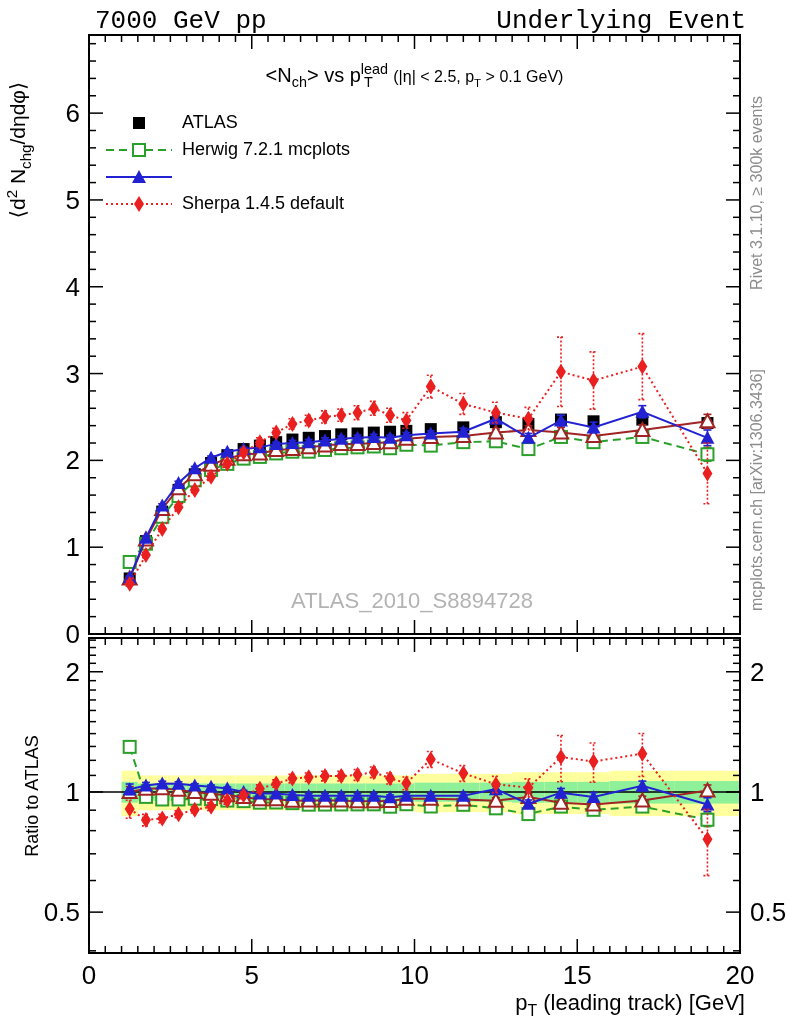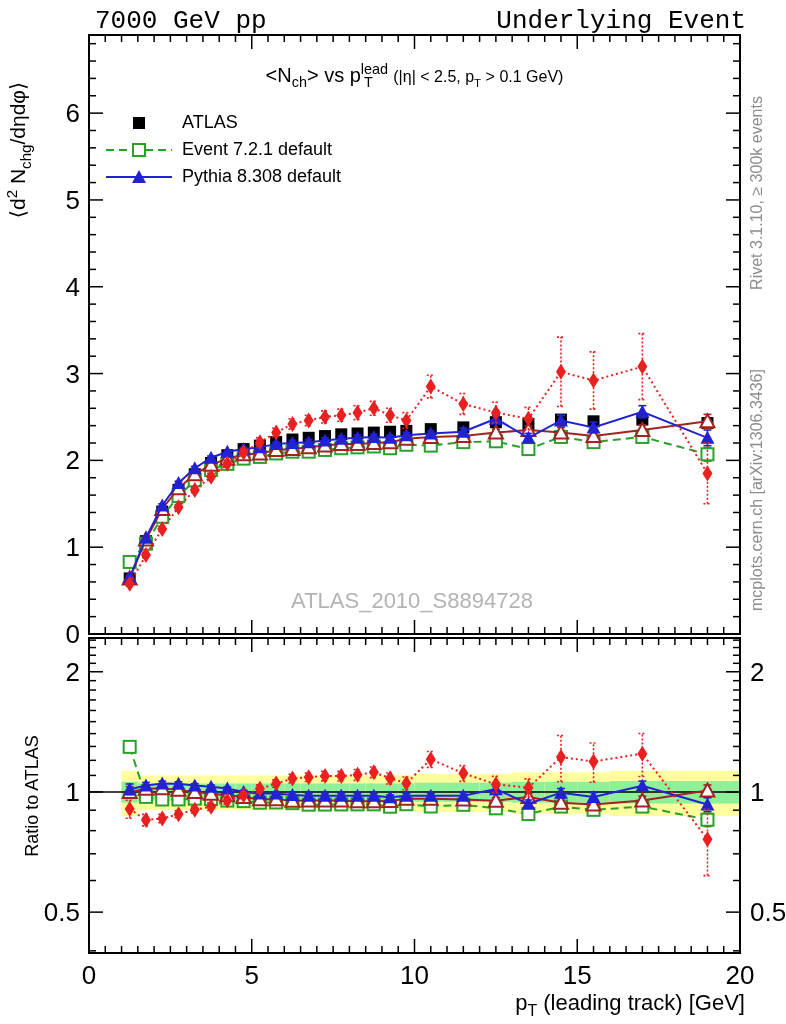--- a/index.html
+++ b/index.html
@@ -1835,25 +1835,33 @@
         </svg>
         <span>ATLAS</span>
       </div>
       <div class="lrow">
         <svg width="70" height="22">
           <line x1="2" y1="11" x2="68" y2="11" stroke="#2aa02a" stroke-width="2" stroke-dasharray="8 5"></line>
           <g>
             <rect x="29" y="5" width="12" height="12" fill="#fff" stroke="#2aa02a" stroke-width="2"></rect>
           </g>
         </svg>
-        <span>Event 7.2.1 default</span>
+        <span>Herwig 7.2.1 mcplots</span>
       </div>
       <div class="lrow">
         <svg width="70" height="22">
           <line x1="2" y1="11" x2="68" y2="11" stroke="#2222d2" stroke-width="2"></line>
           <g>
             <path d="M35,4 L42,17 L28,17 Z" fill="#2222d2"></path>
           </g>
         </svg>
-        <span>Pythia 8.308 default</span>
+      </div>
+      <div class="lrow">
+        <svg width="70" height="22">
+          <line x1="2" y1="11" x2="68" y2="11" stroke="#ea1f1f" stroke-width="2" stroke-dasharray="2 3"></line>
+          <g>
+            <path d="M35,3 L40,11 L35,19 L30,11 Z" fill="#ea1f1f"></path>
+          </g>
+        </svg>
+        <span>Sherpa 1.4.5 default</span>
       </div>
     </div>
 </div>
 
 </body></html>

